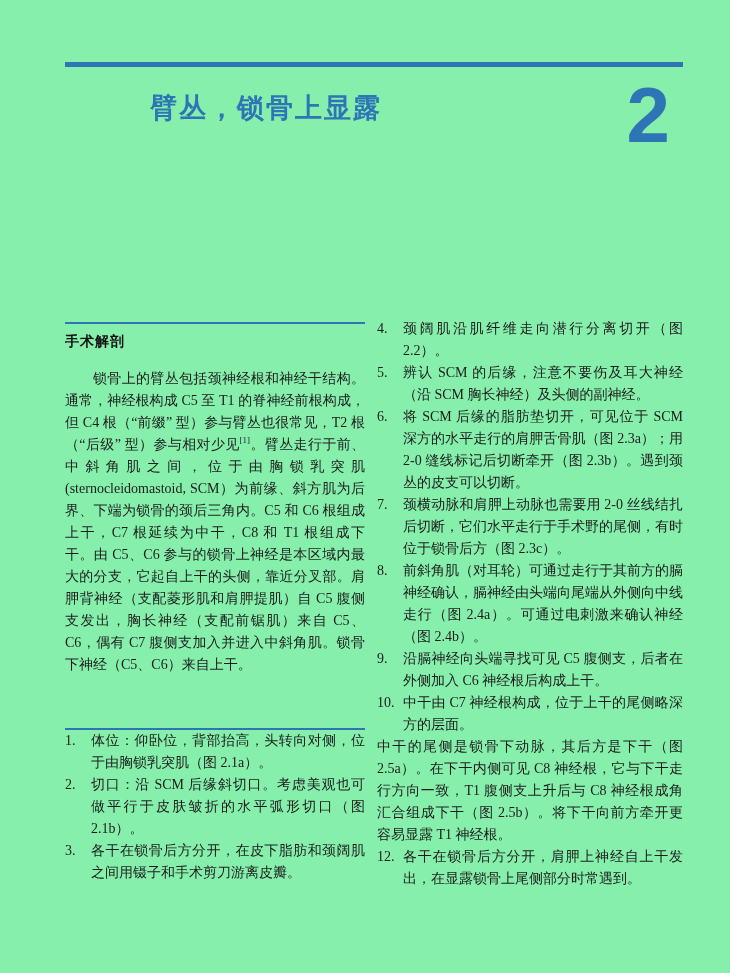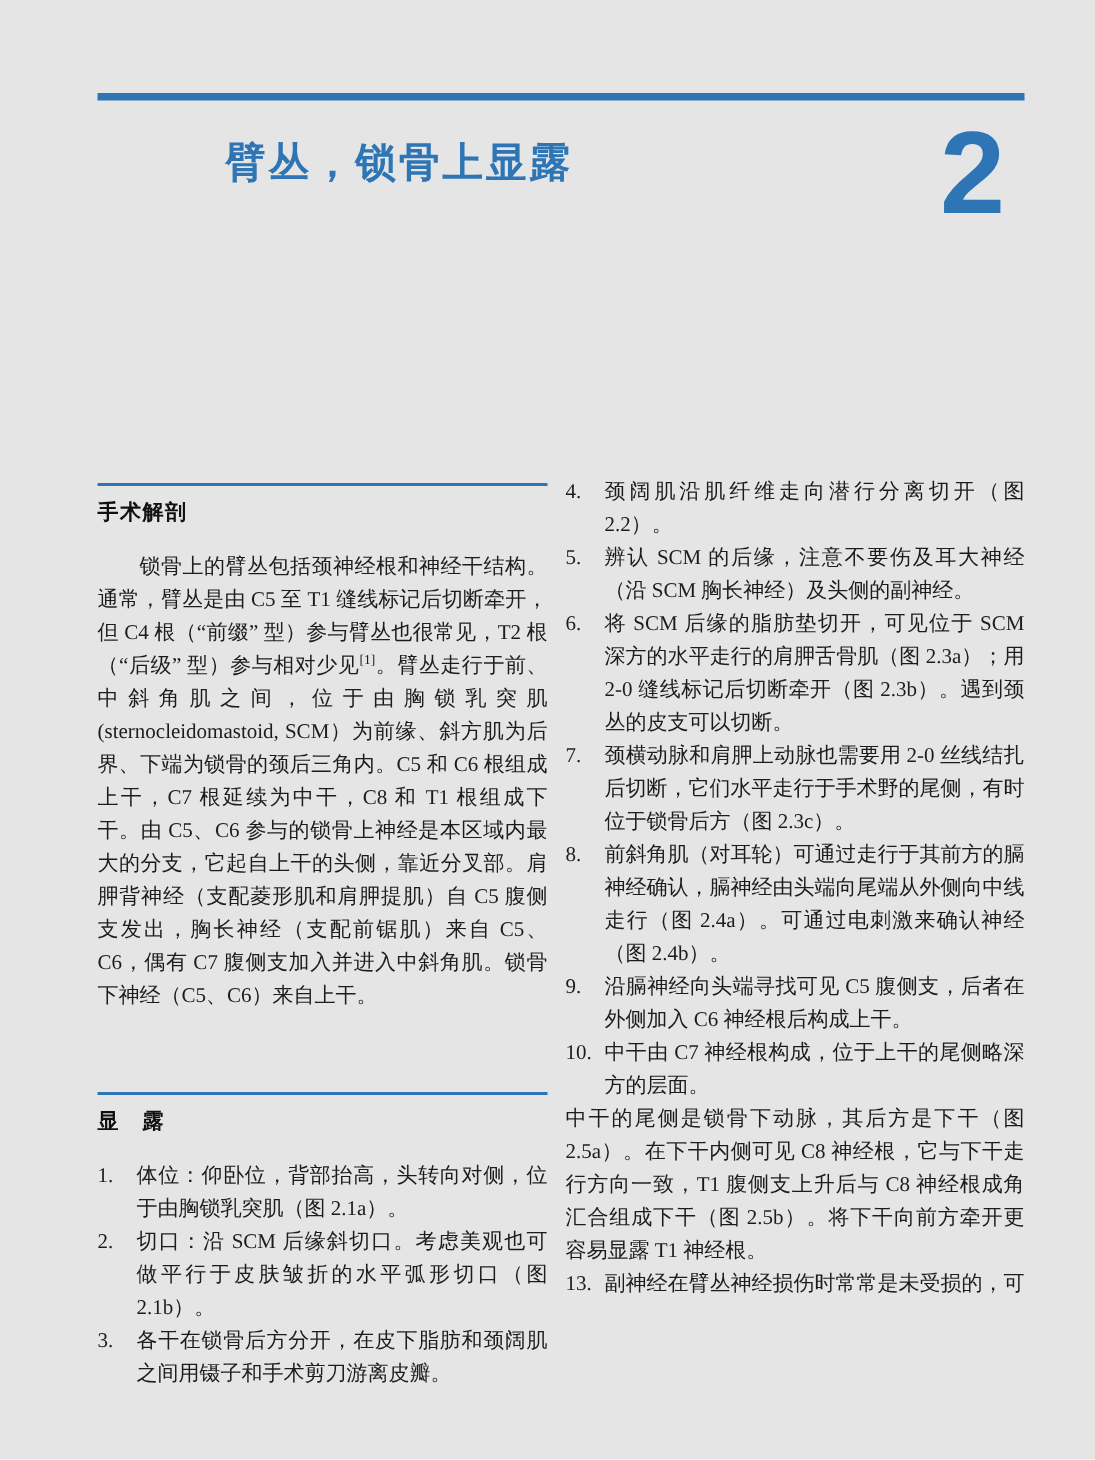--- a/index.html
+++ b/index.html
@@ -2,21 +2,21 @@
 <html style="--accent: #2E75B6;"><head>
 <meta charset="utf-8">
 <style>
   :root { --accent: #2E75B6; --ink: #1c1c1c; }
   * { margin: 0; padding: 0; box-sizing: border-box; }
   html, body { background: #ffffff; }
   .page {
     position: relative;
     width: 730px;
     height: 973px;
-    background: #e5e5e5;
+    background: #86efac;
     overflow: hidden;
     font-family: "Liberation Serif", "DejaVu Serif", serif;
     color: var(--ink);
     text-decoration: underline;
   }
   .top-rule {
     position: absolute;
     left: 65px; top: 62px;
     width: 618px; height: 5px;
     background: var(--accent);
@@ -100,24 +100,23 @@
 <div class="page">
 
   <div class="top-rule"></div>
 
   <div class="chapter-title">臂丛，锁骨上显露</div>
   <div class="chapter-number">2</div>
 
   <div class="col-left">
     <div class="sec-rule"></div>
     <div class="sec-heading">手术解剖</div>
-    <div class="body-par"><span>锁骨上的臂丛包括颈神经根和神经干结构。通常，臂丛是由 C5 至 T1 缝线标记后切断牵开，但 C4 根（“前缀” 型）参与臂丛也很常见，T2 根（“后级” 型）参与相对少见</span><sup>[1]</sup><span>。臂丛走行于前、中斜角肌之间，位于由胸锁乳突肌 (sternocleidomastoid, SCM）为前缘、斜方肌为后界、下端为锁骨的颈后三角内。C5 和 C6 根组成上干，C7 根延续为中干，C8 和 T1 根组成下干。由 C5、C6 参与的锁骨上神经是本区域内最大的分支，它起自上干的头侧，靠近分叉部。肩胛背神经（支配菱形肌和肩胛提肌）自 C5 腹侧支发出，胸长神经（支配前锯肌）来自 C5、C6，偶有 C7 腹侧支加入并进入中斜角肌。锁骨下神经（C5、C6）来自上干。</span></div>
+    <div class="body-par"><span>锁骨上的臂丛包括颈神经根和神经干结构。通常，神经根构成 C5 至 T1 的脊神经前根构成，但 C4 根（“前缀” 型）参与臂丛也很常见，T2 根（“后级” 型）参与相对少见</span><sup>[1]</sup><span>。臂丛走行于前、中斜角肌之间，位于由胸锁乳突肌 (sternocleidomastoid, SCM）为前缘、斜方肌为后界、下端为锁骨的颈后三角内。C5 和 C6 根组成上干，C7 根延续为中干，C8 和 T1 根组成下干。由 C5、C6 参与的锁骨上神经是本区域内最大的分支，它起自上干的头侧，靠近分叉部。肩胛背神经（支配菱形肌和肩胛提肌）自 C5 腹侧支发出，胸长神经（支配前锯肌）来自 C5、C6，偶有 C7 腹侧支加入并进入中斜角肌。锁骨下神经（C5、C6）来自上干。</span></div>
 
     <div class="sec-rule rule-exposure"></div>
-    <div class="sec-heading">显　露</div>
 
     <div class="step-list">
       <div class="step">
         <span class="num">1.</span>
         <span class="txt">体位：仰卧位，背部抬高，头转向对侧，位于由胸锁乳突肌（图 2.1a）。</span>
       </div>
       <div class="step">
         <span class="num">2.</span>
         <span class="txt">切口：沿 SCM 后缘斜切口。考虑美观也可做平行于皮肤皱折的水平弧形切口（图 2.1b）。</span>
       </div>
@@ -155,21 +154,21 @@
         <span class="txt">沿膈神经向头端寻找可见 C5 腹侧支，后者在外侧加入 C6 神经根后构成上干。</span>
       </div>
       <div class="step">
         <span class="num">10.</span>
         <span class="txt">中干由 C7 神经根构成，位于上干的尾侧略深方的层面。</span>
       </div>
       <div class="step">
         <span class="txt">中干的尾侧是锁骨下动脉，其后方是下干（图 2.5a）。在下干内侧可见 C8 神经根，它与下干走行方向一致，T1 腹侧支上升后与 C8 神经根成角汇合组成下干（图 2.5b）。将下干向前方牵开更容易显露 T1 神经根。</span>
       </div>
       <div class="step">
-        <span class="num">13.</span>
-        <span class="txt">副神经在臂丛神经损伤时常常是未受损的，可</span>
+        <span class="num">12.</span>
+        <span class="txt">各干在锁骨后方分开，肩胛上神经自上干发出，在显露锁骨上尾侧部分时常遇到。</span>
       </div>
     </div>
   </div>
 
   <div class="page-number">11</div>
 
 </div>
 
 </body></html>

